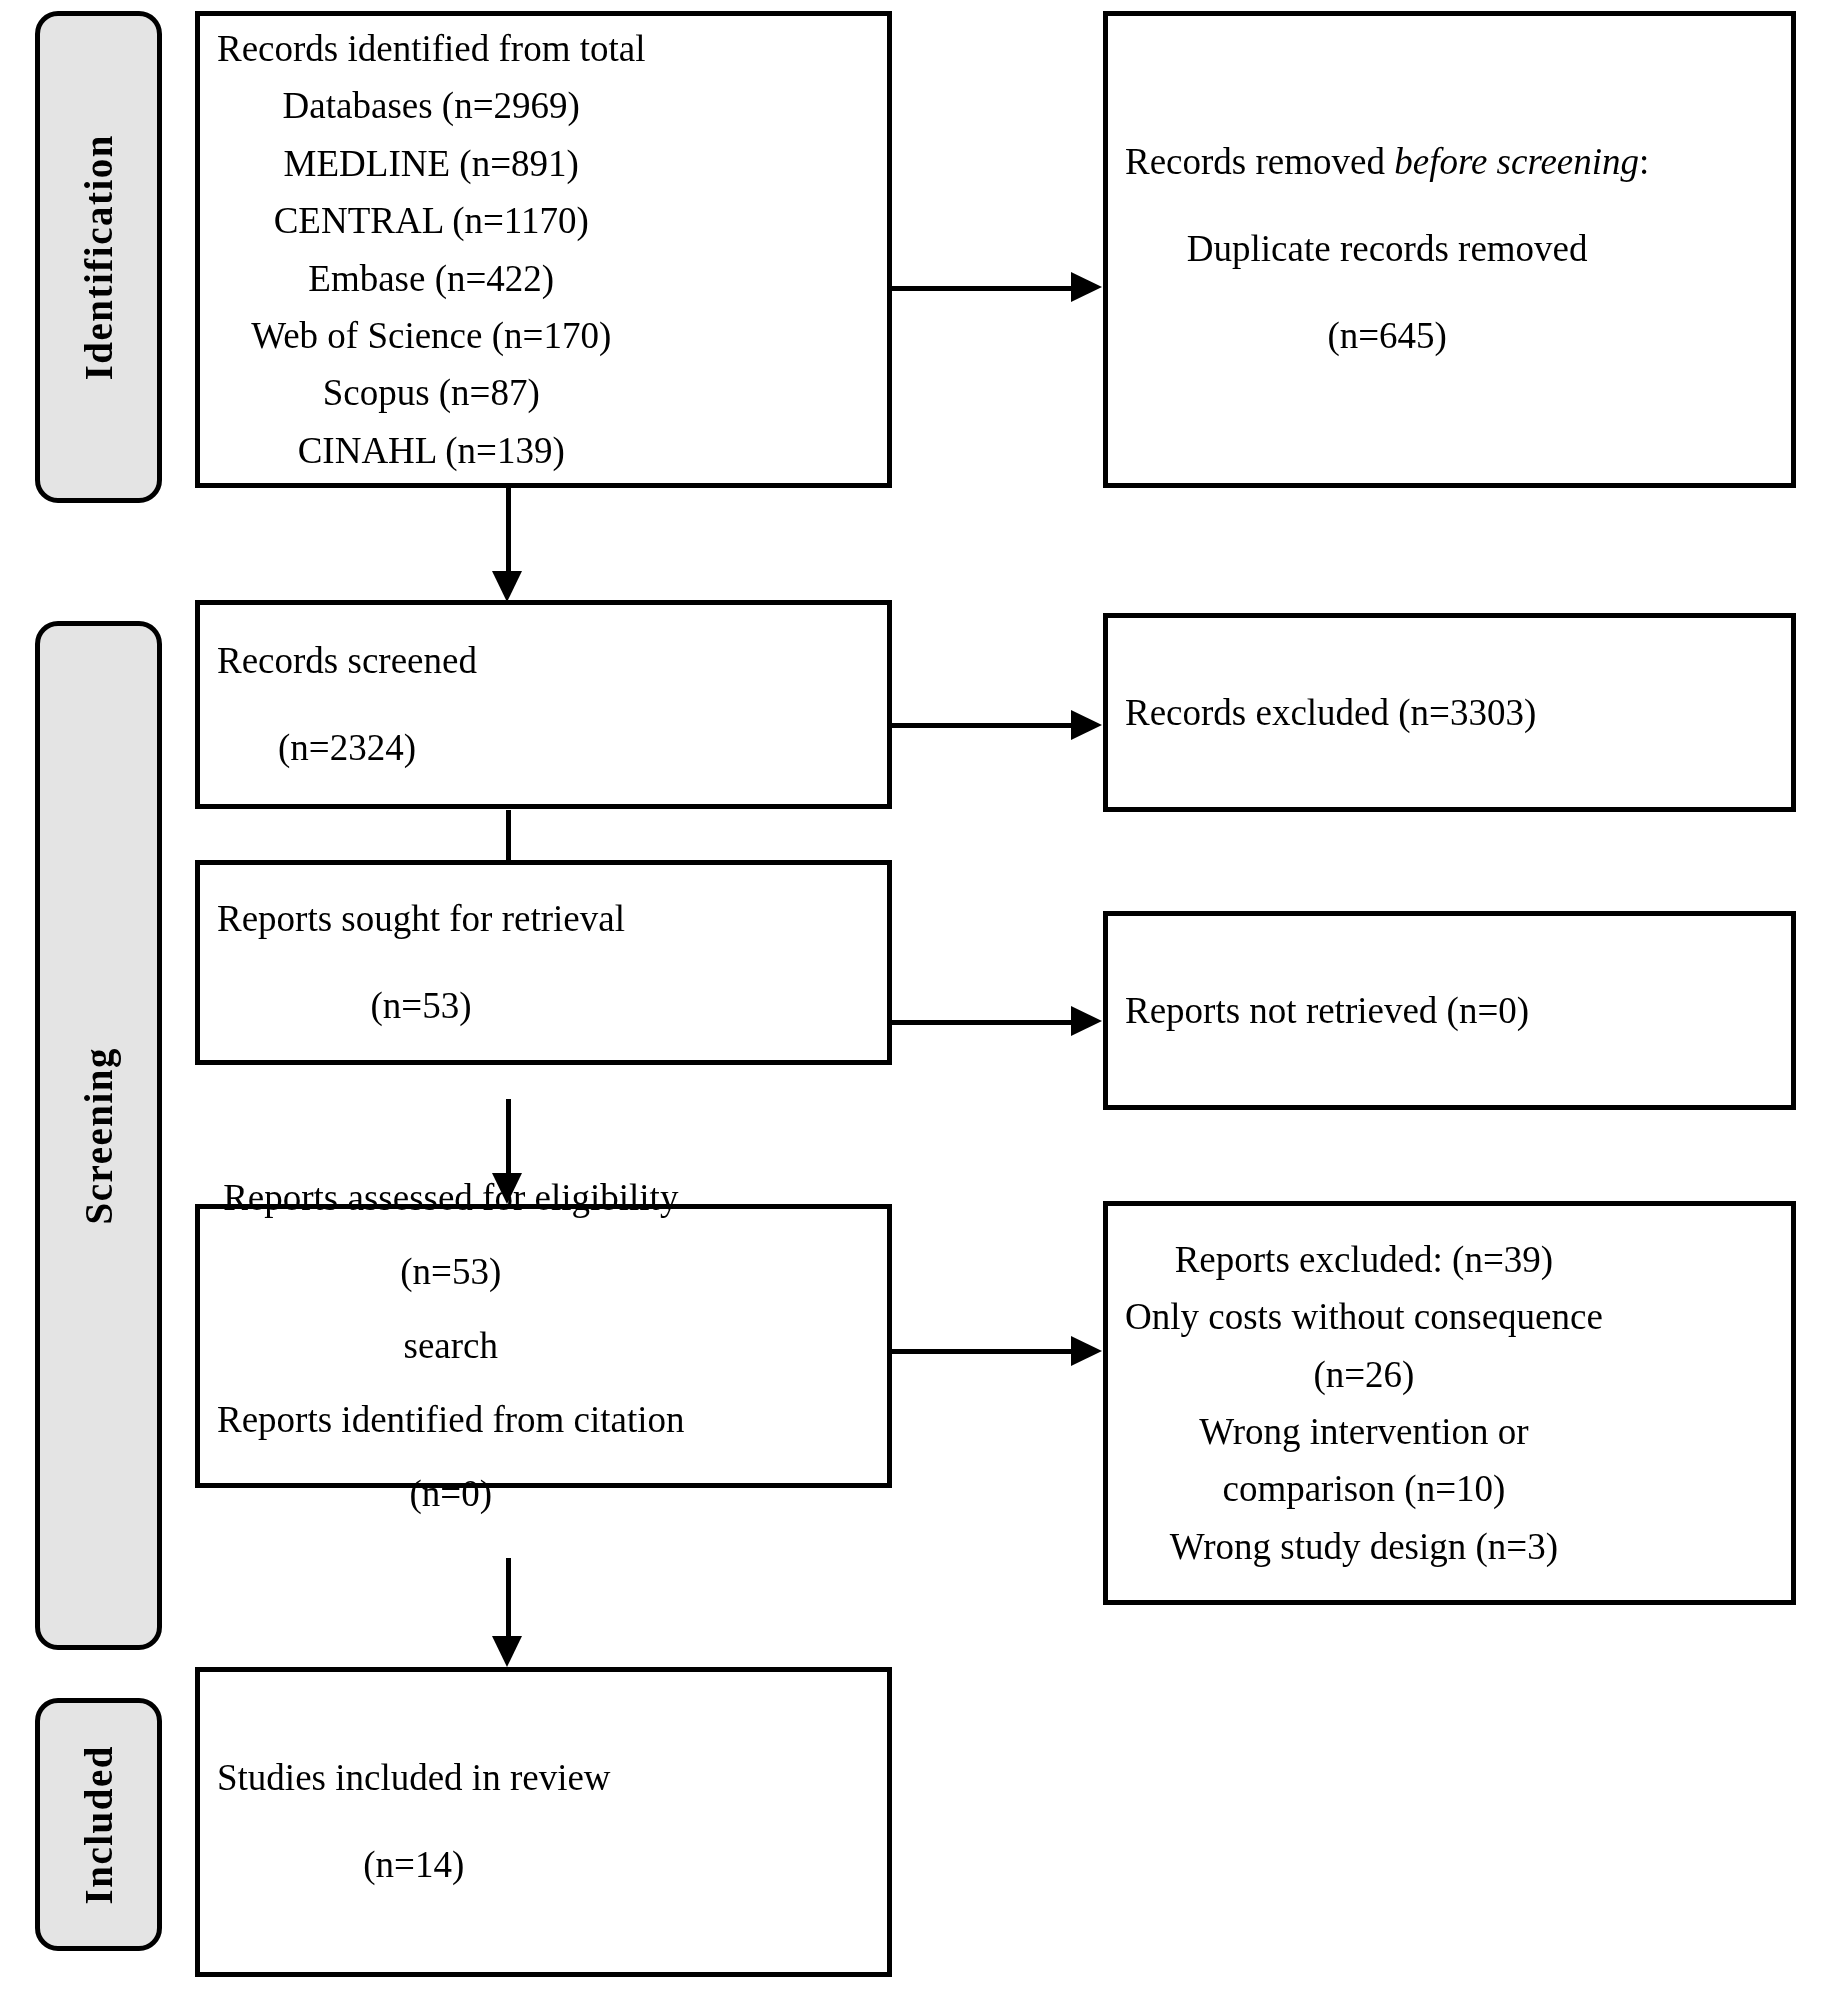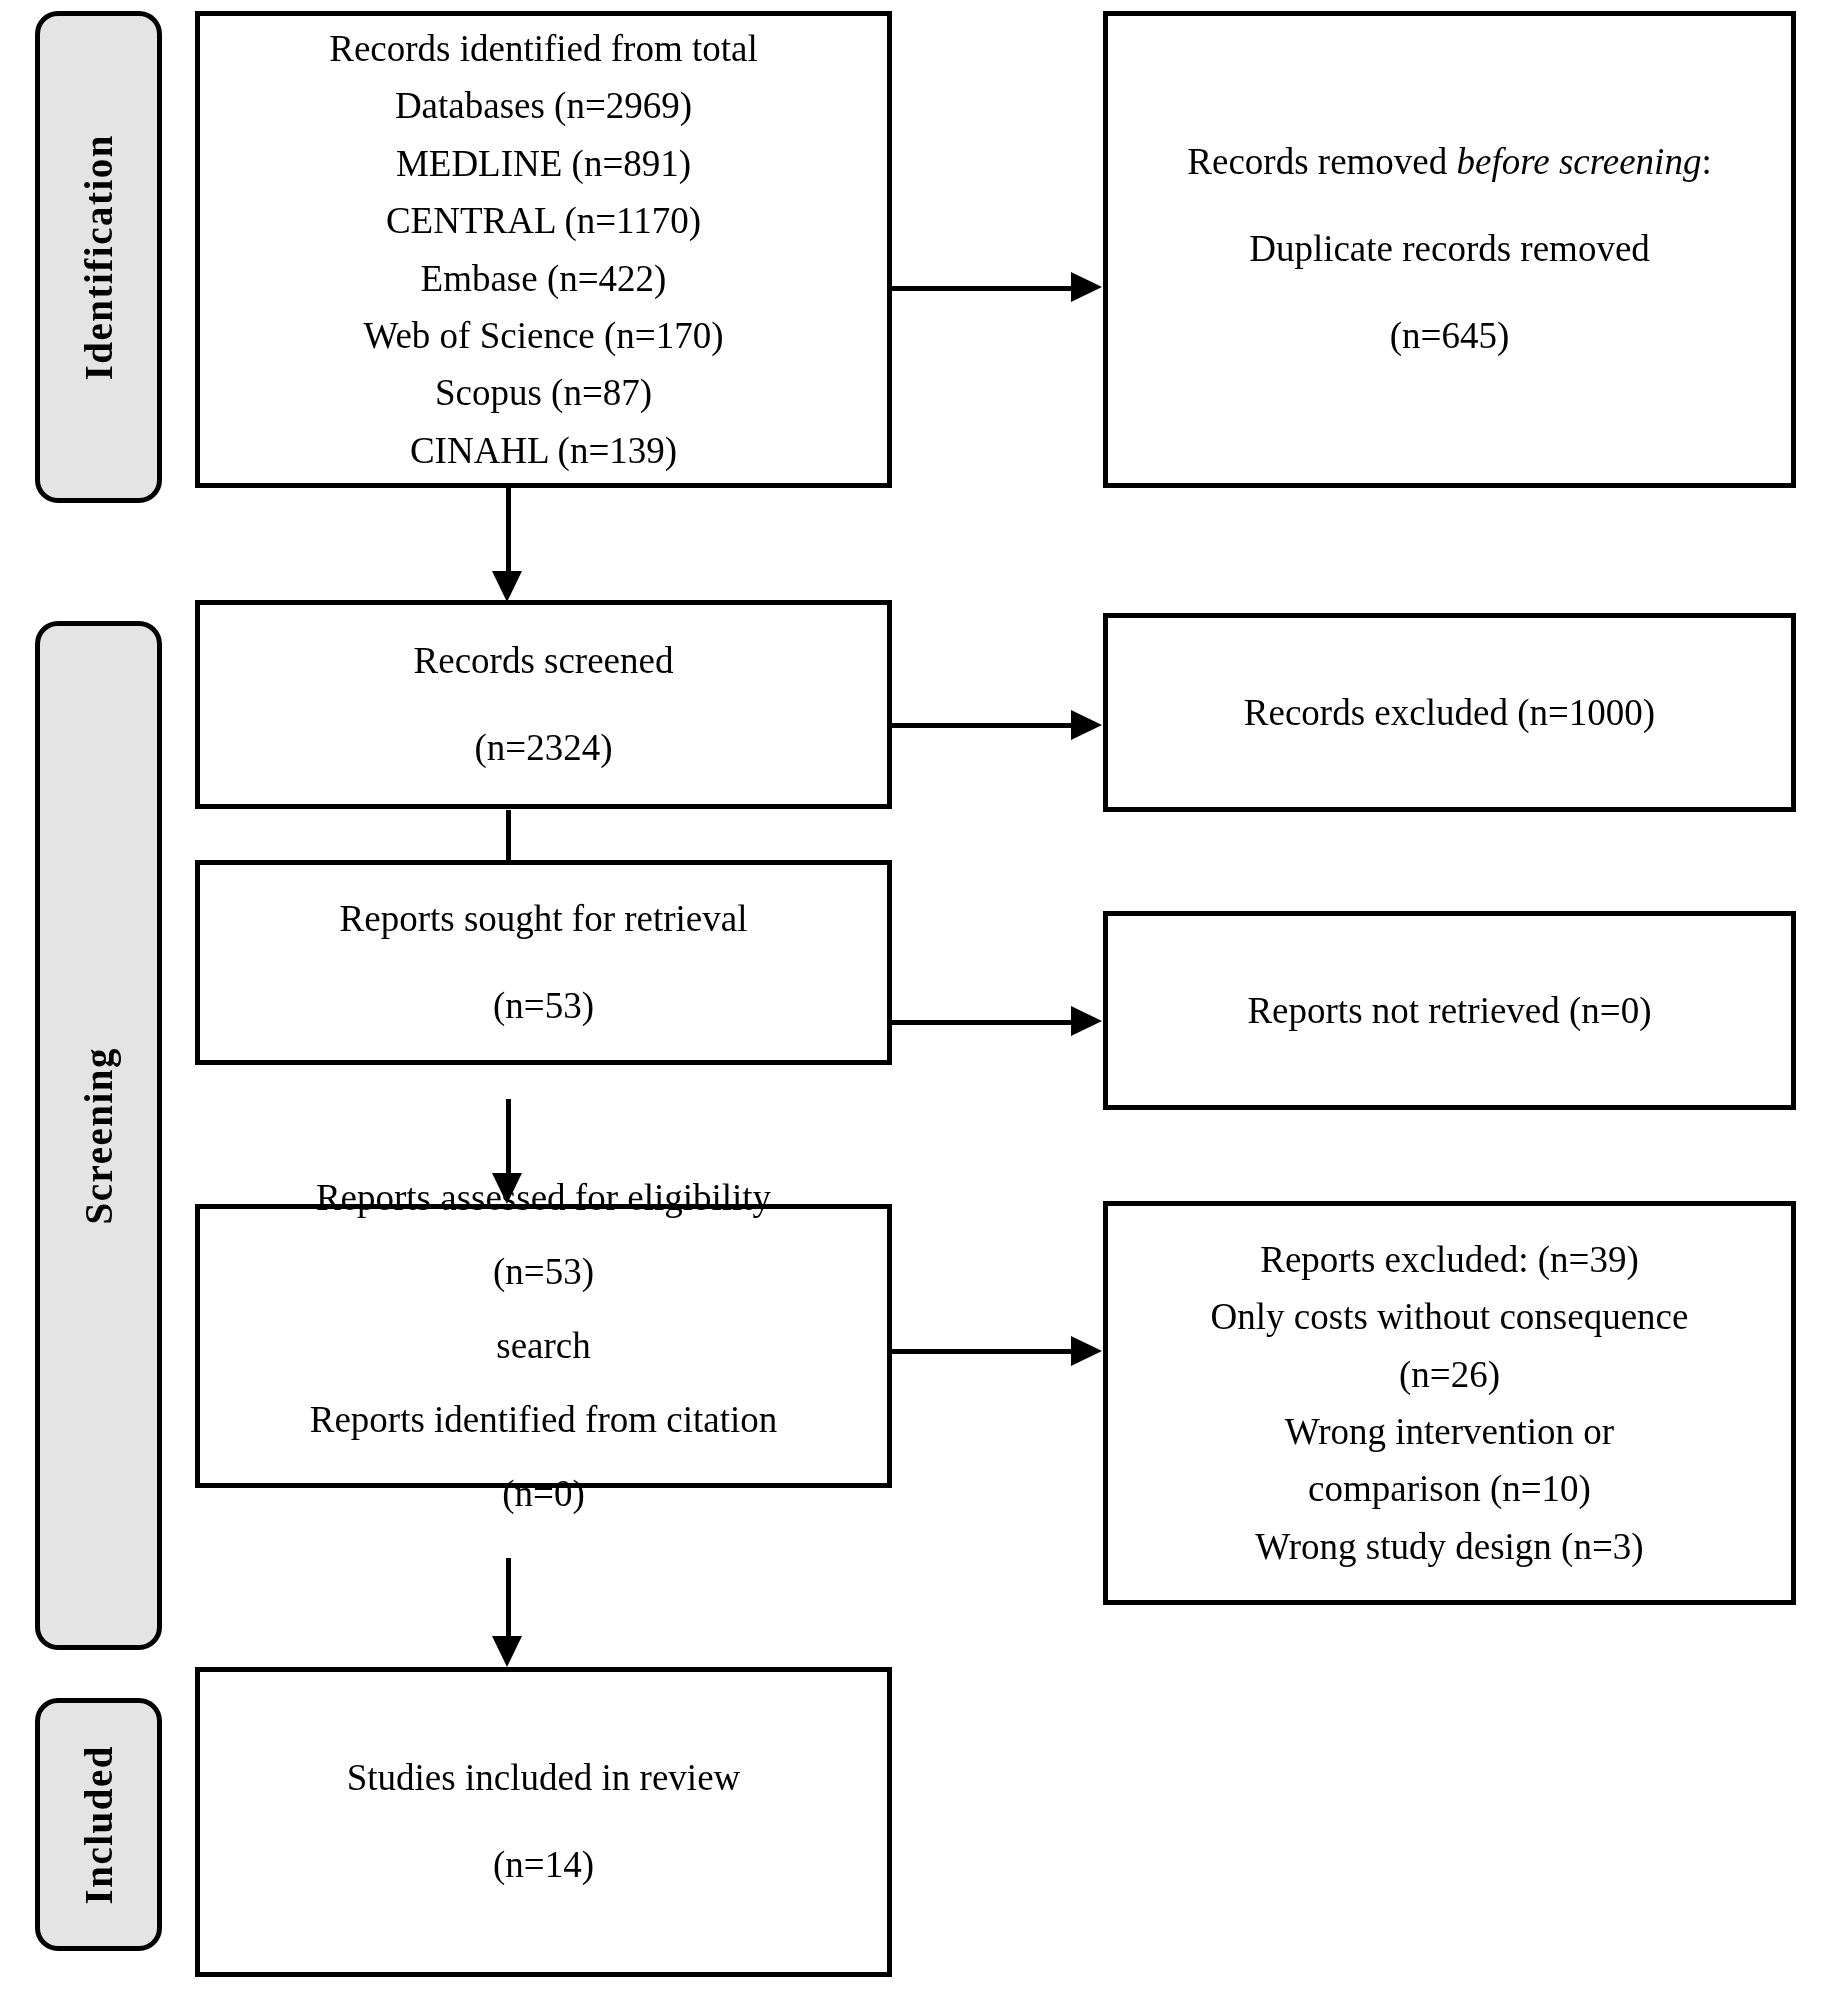--- a/index.html
+++ b/index.html
@@ -40,21 +40,21 @@
   }
 
   
   .node {
     position: absolute;
     background: #ffffff;
     border: 5.5px solid #000000;
     box-sizing: border-box;
     display: flex;
     align-items: center;
-    justify-content: center;
+    justify-content: flex-start;
     text-align: center;
   }
   .node-text {
     font-size: 37px;
     line-height: 1.55;
     padding: 0 17px;
   }
   .node-text .ln { display: block; }
   .node-text .it { font-style: italic; }
 
@@ -134,21 +134,21 @@
 
   <div class="node vloose" style="left:195px; top:600px; width:697px; height:209px;">
     <div class="node-text">
       <span class="ln">Records screened</span>
       <span class="ln">(n=2324)</span>
     </div>
   </div>
 
   <div class="node" style="left:1103px; top:613px; width:693px; height:199px;">
     <div class="node-text">
-      <span class="ln">Records excluded (n=1000)</span>
+      <span class="ln">Records excluded (n=3303)</span>
     </div>
   </div>
 
   <div class="hline" style="left:889px; top:723px; width:182px;"></div>
   <div class="arrow-right" style="left:1071px; top:710px;"></div>
 
   <div class="vline" style="left:506px; top:810px; width:4.5px; height:55px;"></div>
   <div class="arrow-down" style="left:492px; top:863px;"></div>
 
   <div class="node vloose" style="left:195px; top:860px; width:697px; height:205px;">

